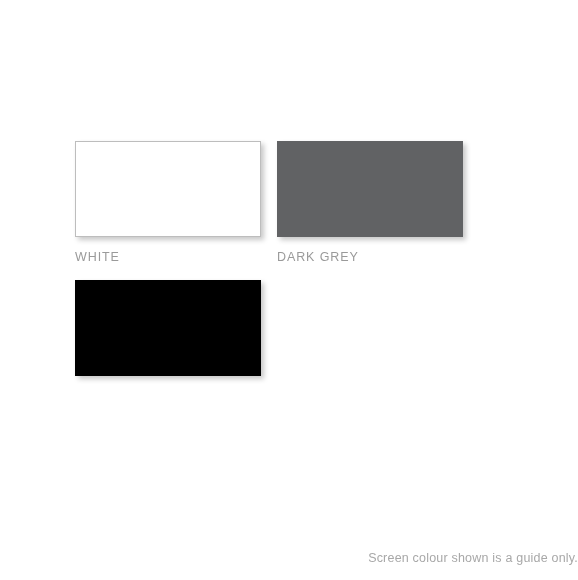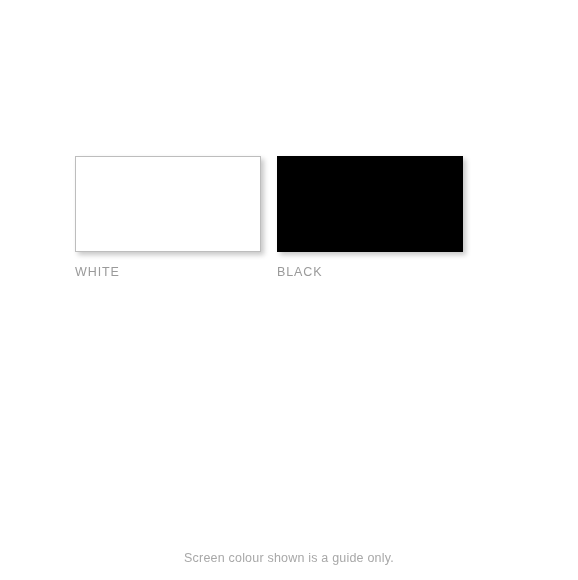--- a/index.html
+++ b/index.html
@@ -19,21 +19,21 @@
     position: absolute;
     left: 0;
     top: 0;
     width: 578px;
     height: 580px;
   }
 
   .swatch-grid {
     position: absolute;
     left: 75px;
-    top: 156px;
+    top: 141px;
     width: 428px;
     display: flex;
     flex-wrap: wrap;
     column-gap: 56px;
     row-gap: 22px;
     gap: 16px;
   }
 
   .swatch-cell {
     width: 186px;
@@ -58,43 +58,46 @@
     color: #9a9a9a;
     text-transform: uppercase;
     white-space: nowrap;
   }
 
   .footer-note {
     position: absolute;
     left: 0;
     top: 551px;
     width: 578px;
-    text-align: center;
+    text-align: right;
     font-size: 12.5px;
     line-height: 15px;
     letter-spacing: 0.2px;
     color: #a8a8a8;
   }
 </style>
 </head>
 <body>
 
 <div id="swatch-panel">
 
   <div class="swatch-grid">
 
     <div class="swatch-cell">
       <div class="swatch-chip has-border" style="background-color: rgb(255, 255, 255); border-color: rgb(189, 189, 189);"></div>
       <div class="swatch-label">WHITE</div>
     </div>
 
 
+    <div class="swatch-cell">
+      <div class="swatch-chip" style="background-color: rgb(97, 98, 100);"></div>
+      <div class="swatch-label">DARK GREY</div>
+    </div>
 
     <div class="swatch-cell">
       <div class="swatch-chip" style="background-color: rgb(0, 0, 0);"></div>
-      <div class="swatch-label">BLACK</div>
     </div>
 
   </div>
 
   <div class="footer-note">Screen colour shown is a guide only.</div>
 
 </div>
 
 </body></html>

